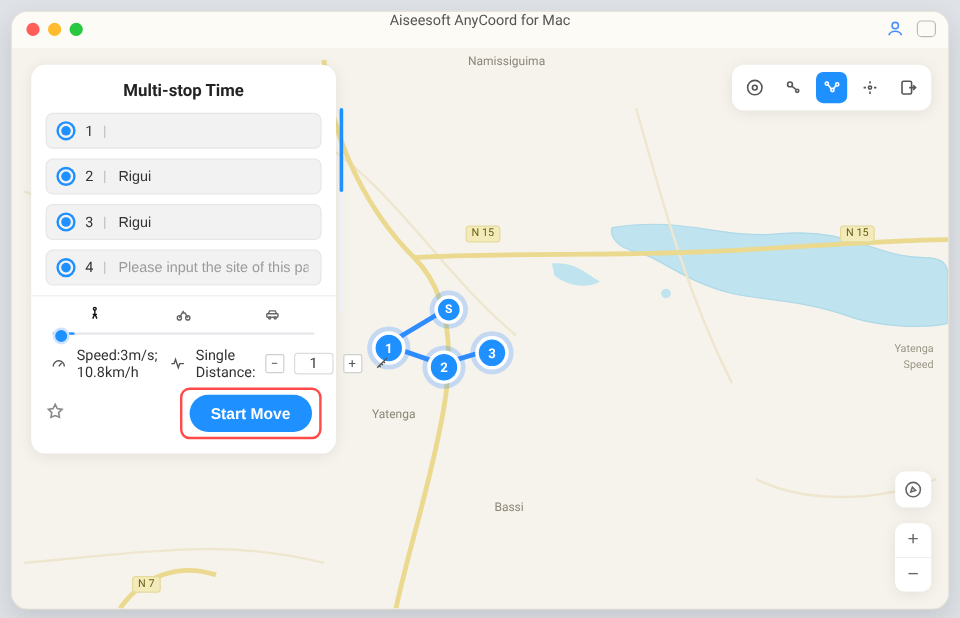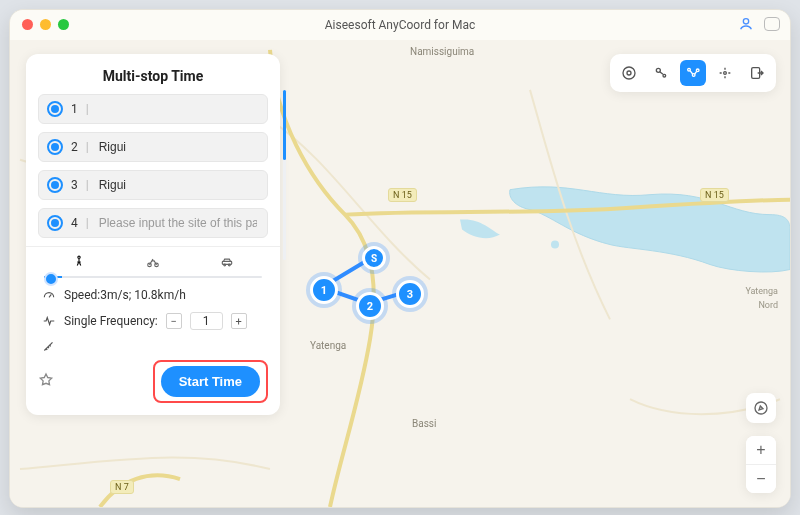--- a/index.html
+++ b/index.html
@@ -28,21 +28,21 @@
     position:relative;
     width:780px;height:497px;margin:9px auto;
     background:var(--bg);
     border-radius:14px;
     box-shadow:0 8px 22px rgba(0,0,0,.12);
     overflow:hidden;
     border:1px solid #e6e3da;
   }
   
   .titlebar{
-    height:30px;display:flex;align-items:center;justify-content:center;
+    height:30px;display:flex;justify-content:center;
     background:#fcfbf6;border-bottom:1px solid #efece3;position:relative;
   }
   .traffic{position:absolute;left:12px;top:9px;display:flex;gap:7px}
   .dot{width:11px;height:11px;border-radius:50%}
   .dot.red{background:#ff5f57}
   .dot.yellow{background:#febc2e}
   .dot.green{background:#28c840}
   .title{font-size:12px;color:#555}
   .title-right{position:absolute;right:10px;top:6px;display:flex;gap:10px;align-items:center;color:#6fa7ff}
   .title-right svg{display:block}
@@ -88,21 +88,21 @@
   .track{position:absolute;right:-6px;top:36px;bottom:auto;width:3px;height:170px;background:#eef0f3;border-radius:3px}
   .track .thumb{position:absolute;top:0;width:3px;height:70px;background:var(--blue);border-radius:3px}
 
   .modes{display:flex;justify-content:space-between;align-items:center;margin:4px 4px 2px 4px;color:#555}
   .modes span{width:33%;text-align:center;font-size:13px;cursor:pointer;color:#666}
   .modes span.active{color:#111}
   .slider{height:2px;background:#e5e7eb;border-radius:2px;margin:4px 6px 10px 6px;position:relative}
   .slider .knob{position:absolute;left:0;top:-4px;width:10px;height:10px;border-radius:50%;background:var(--blue);border:2px solid #cfe3ff}
   .slider::before{content:"";position:absolute;left:0;top:0;height:2px;width:18px;background:var(--blue)}
 
-  .rows{font-size:12px;color:#333;display:flex;flex-direction:column;gap:10px;margin:2px 4px 6px 4px}
+  .rows{font-size:12px;color:#333;display:flex;flex-direction:row;gap:10px;margin:2px 4px 6px 4px}
   .rows .row{display:flex;align-items:center;gap:8px}
   .rows svg{flex:0 0 auto}
   .stepper{display:inline-flex;align-items:center;gap:8px}
   .stepper .btn{width:14px;height:14px;border:1px solid #cfcfcf;border-radius:2px;display:flex;align-items:center;justify-content:center;font-size:11px;color:#555;background:#fff}
   .stepper .val{border:1px solid #dcdcdc;border-radius:3px;padding:1px 12px;font-size:12px;text-align:center}
 
   .panel-footer{display:flex;align-items:center;gap:12px;margin-top:6px}
   .star{color:#8a8a8a}
   .cta-wrap{border:2px solid #ff4a4a;border-radius:8px;padding:4px 6px;margin-left:auto}
   .cta{background:var(--blue);color:#fff;border:none;border-radius:16px;padding:8px 18px;font-weight:700;font-size:13px;cursor:pointer}
@@ -173,24 +173,24 @@
 
       <g stroke="#ead98e" stroke-width="4" fill="none">
         <path d="M260 10 C265 80 300 140 335 175 C360 200 370 240 360 300 C350 360 330 420 320 468"></path>
         <path d="M335 175 C420 170 520 175 620 168 C700 163 760 160 780 160"></path>
         <path d="M90 468 C110 440 140 430 170 440"></path>
       </g>
 
       <polyline class="route-line" points="362,218 312,248 358,264 398,252"></polyline>
     </svg>
 
-    <div class="locality" style="left:400px;top:6px">Namissiguima</div>
+    <div class="locality" style="left:380px;top:6px">Namissiguima</div>
     <div class="locality" style="left:300px;top:300px">Yatenga</div>
     <div class="mini-text" style="position:absolute;right:12px;top:246px">Yatenga</div>
-    <div class="mini-text" style="position:absolute;right:12px;top:260px">Nord</div>
+    <div class="mini-text" style="position:absolute;right:12px;top:260px">Speed</div>
     <div class="locality" style="left:402px;top:378px">Bassi</div>
 
     <div class="road-label" style="left:378px;top:148px">N 15</div>
     <div class="road-label" style="left:690px;top:148px">N 15</div>
     <div class="road-label" style="left:100px;top:440px">N 7</div>
 
     <div class="bubble small" style="left:352px;top:206px">
         <span>S</span>
       </div>
     <div class="bubble" style="left:300px;top:236px">
@@ -305,21 +305,21 @@
         <svg width="14" height="14" viewBox="0 0 24 24" fill="none" stroke="#555" stroke-width="2">
             <path d="M4 16a8 8 0 0 1 16 0"></path>
             <path d="M12 16l4-5"></path>
           </svg>
         <span>Speed:3m/s; 10.8km/h</span>
       </div>
       <div class="row">
         <svg width="14" height="14" viewBox="0 0 24 24" fill="none" stroke="#555" stroke-width="2">
             <path d="M3 12h4l2-6 4 12 2-6h6"></path>
           </svg>
-        <span>Single Frequency:</span>
+        <span>Single Distance:</span>
         <span class="stepper">
           <span class="btn">−</span>
           <span class="val">1</span>
           <span class="btn">+</span>
         </span>
       </div>
       <div class="row">
         <svg width="14" height="14" viewBox="0 0 24 24" fill="none" stroke="#555" stroke-width="2">
             <path d="M4 18L18 4"></path>
             <path d="M7 15l2 2M10 12l2 2M13 9l2 2"></path>
@@ -327,21 +327,21 @@
       </div>
     </div>
 
     <div class="panel-footer">
       <span class="star">
         <svg width="16" height="16" viewBox="0 0 24 24" fill="none" stroke="currentColor" stroke-width="2">
             <path d="M12 3l2.6 5.3 5.9.9-4.2 4.1 1 5.8L12 16.9 6.7 19.1l1-5.8L3.5 9.2l5.9-.9L12 3z"></path>
           </svg>
       </span>
       <div class="cta-wrap">
-        <button class="cta">Start Time</button>
+        <button class="cta">Start Move</button>
       </div>
     </div>
   </div>
 
   <div class="compass">
     <svg width="16" height="16" viewBox="0 0 24 24" fill="none" stroke="currentColor" stroke-width="2">
         <circle cx="12" cy="12" r="9"></circle>
         <path d="M9 15l2-6 4 4-6 2z"></path>
       </svg>
   </div>

